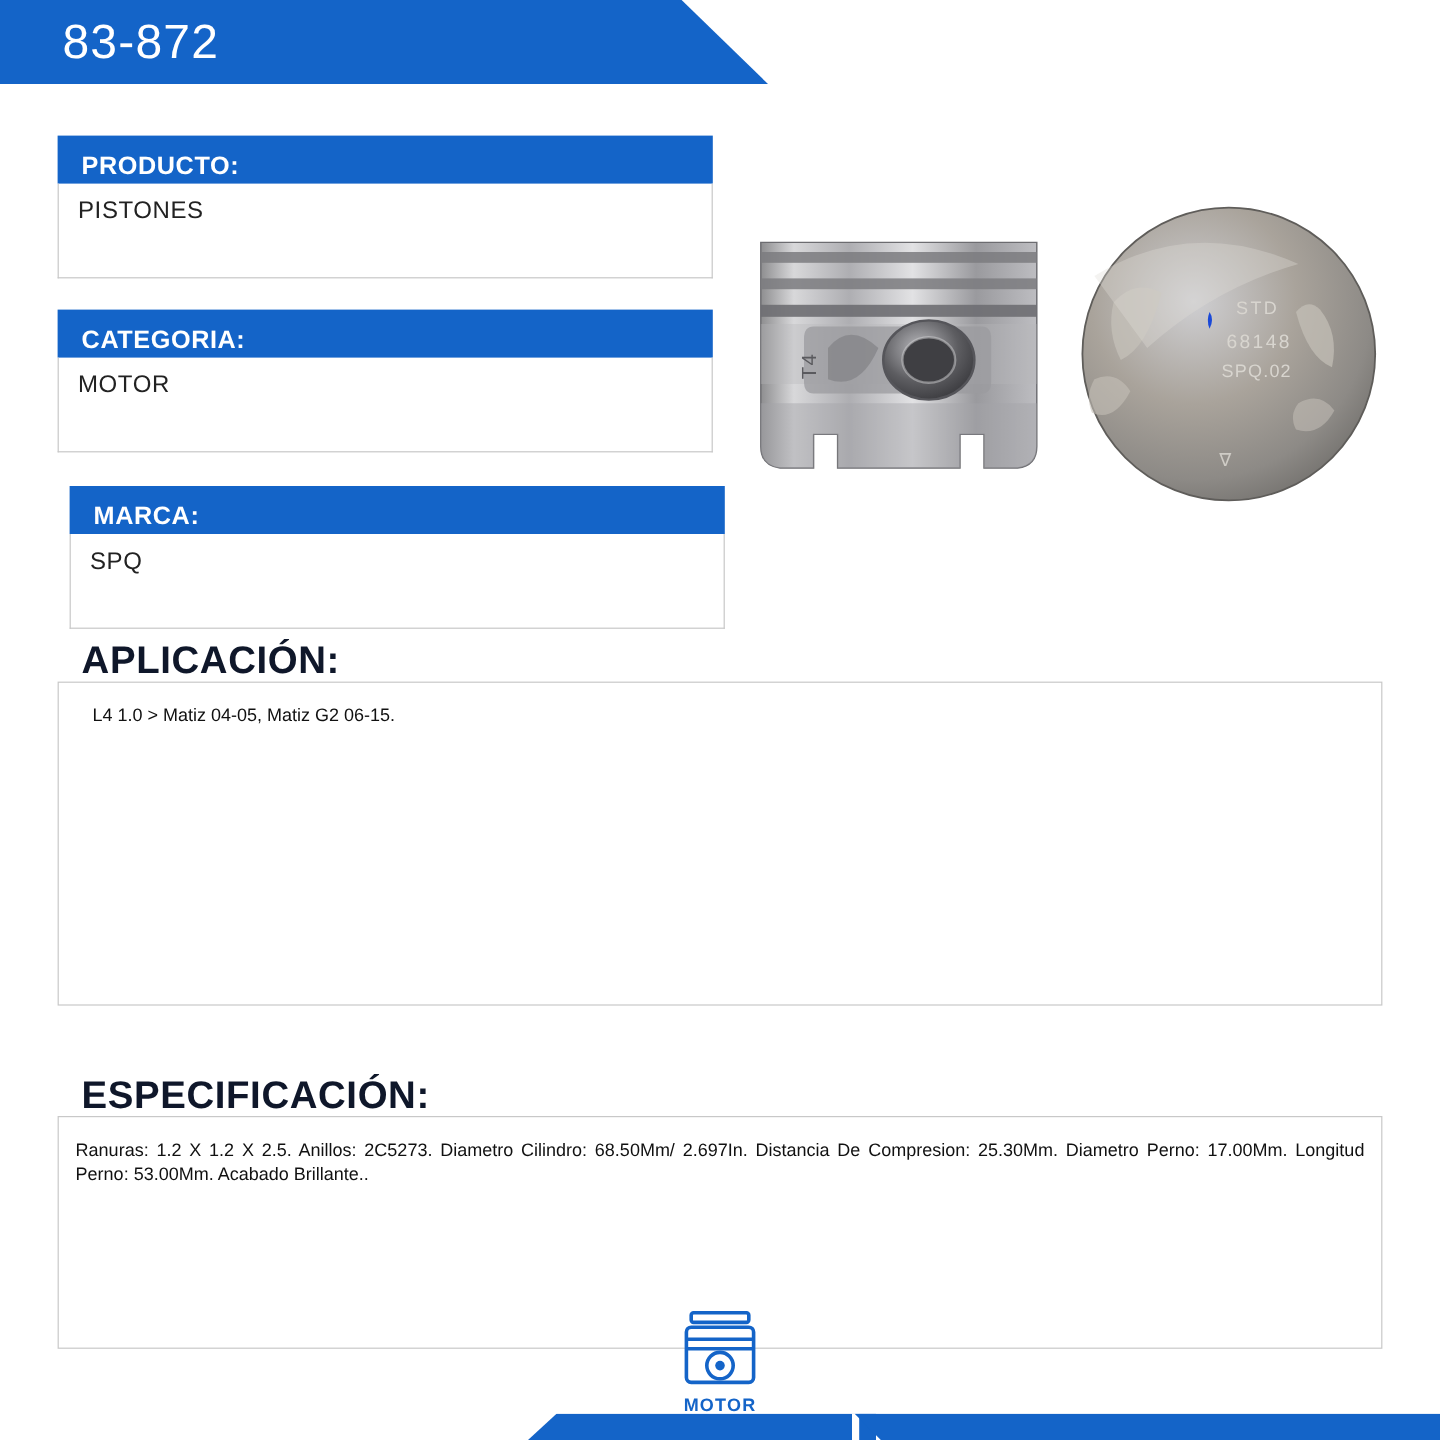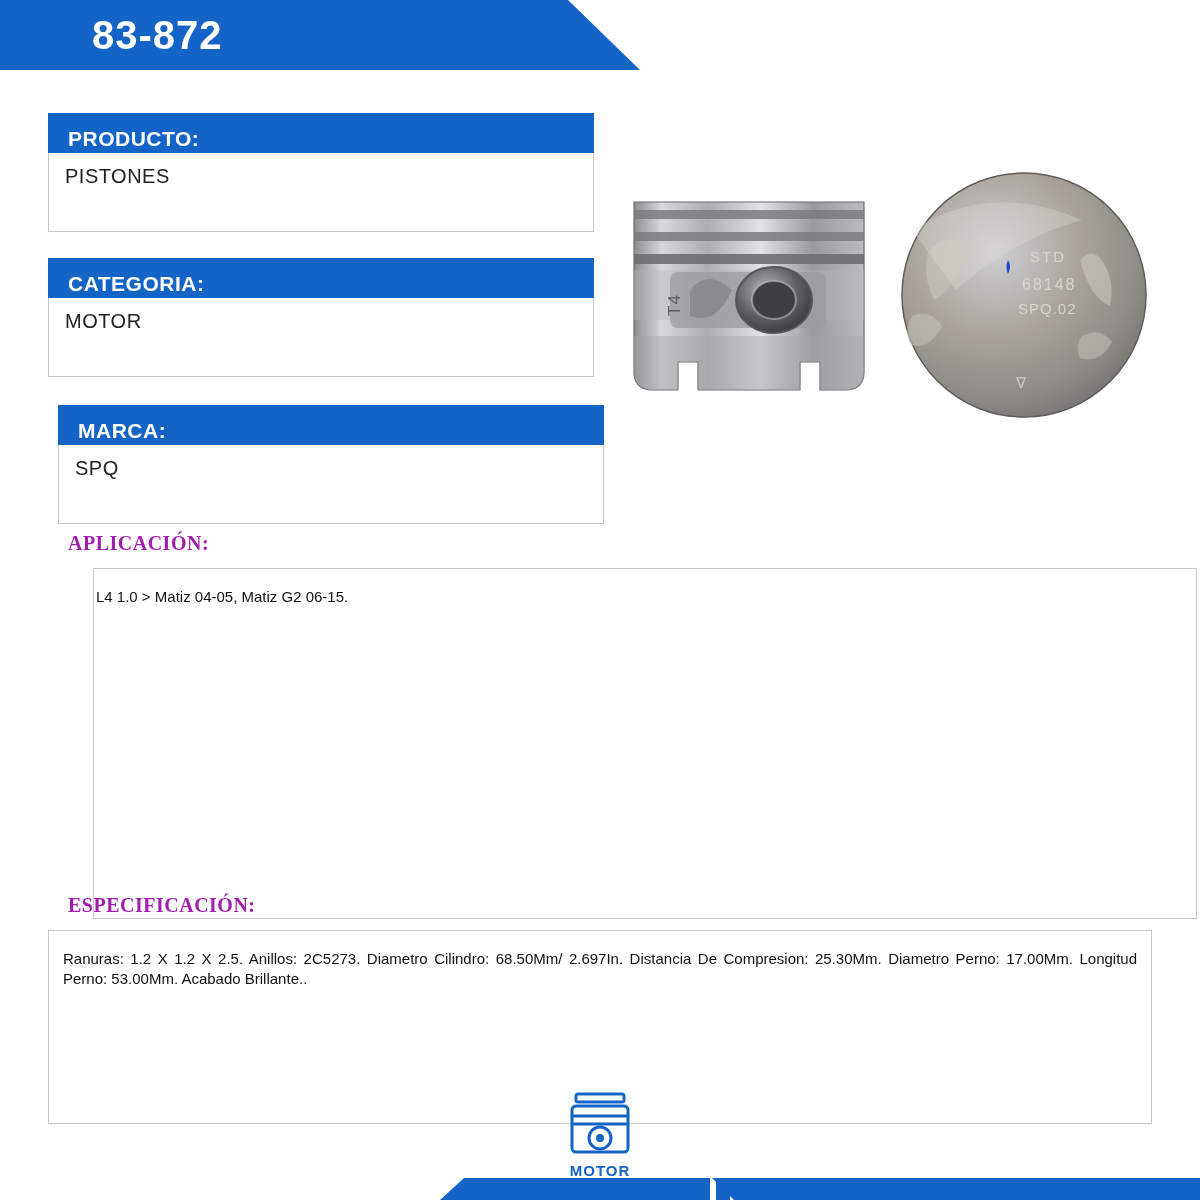--- a/index.html
+++ b/index.html
@@ -36,24 +36,23 @@
     height: 70px;
     background: #1464c8;
     clip-path: polygon(0 0, 568px 0, 640px 70px, 0 70px);
   }
   .header-title {
     position: absolute;
     left: 52px;
     top: 12px;
     color: #ffffff;
     font-size: 40px;
-    font-weight: bold;
+    font-weight: normal;
     letter-spacing: 1px;
     line-height: 46px;
-    margin-left: 40px;
   }
 
   
   .field {
     position: absolute;
     left: 48px;
     width: 546px;
   }
   .field-label {
     background: #1464c8;
@@ -88,43 +87,41 @@
     left: 612px;
     top: 140px;
     width: 560px;
     height: 300px;
   }
 
   
   .section-heading {
     position: absolute;
     left: 68px;
-    color: #a21caf;
-    font-size: 20px;
+    color: #0f172a;
+    font-size: 32px;
     font-weight: bold;
     letter-spacing: 0.5px;
-    font-family: Liberation Serif, serif;
   }
   #heading-aplicacion { top: 532px; }
   #heading-especificacion { top: 894px; }
 
   
   .section-box {
     position: absolute;
     left: 48px;
     width: 1104px;
     border: 1px solid #c8c8c8;
     box-sizing: border-box;
     background: #ffffff;
   }
   #box-aplicacion {
     top: 568px;
-    height: 351px;
-    padding: 18px 20px 0 2px;
-    margin-left: 45px;
+    height: 270px;
+    padding: 18px 20px 0 28px;
   }
   #box-especificacion {
     top: 930px;
     height: 194px;
     padding: 18px 14px 0 14px;
   }
   .app-text {
     font-size: 15px;
     color: #111111;
     line-height: 20px;

